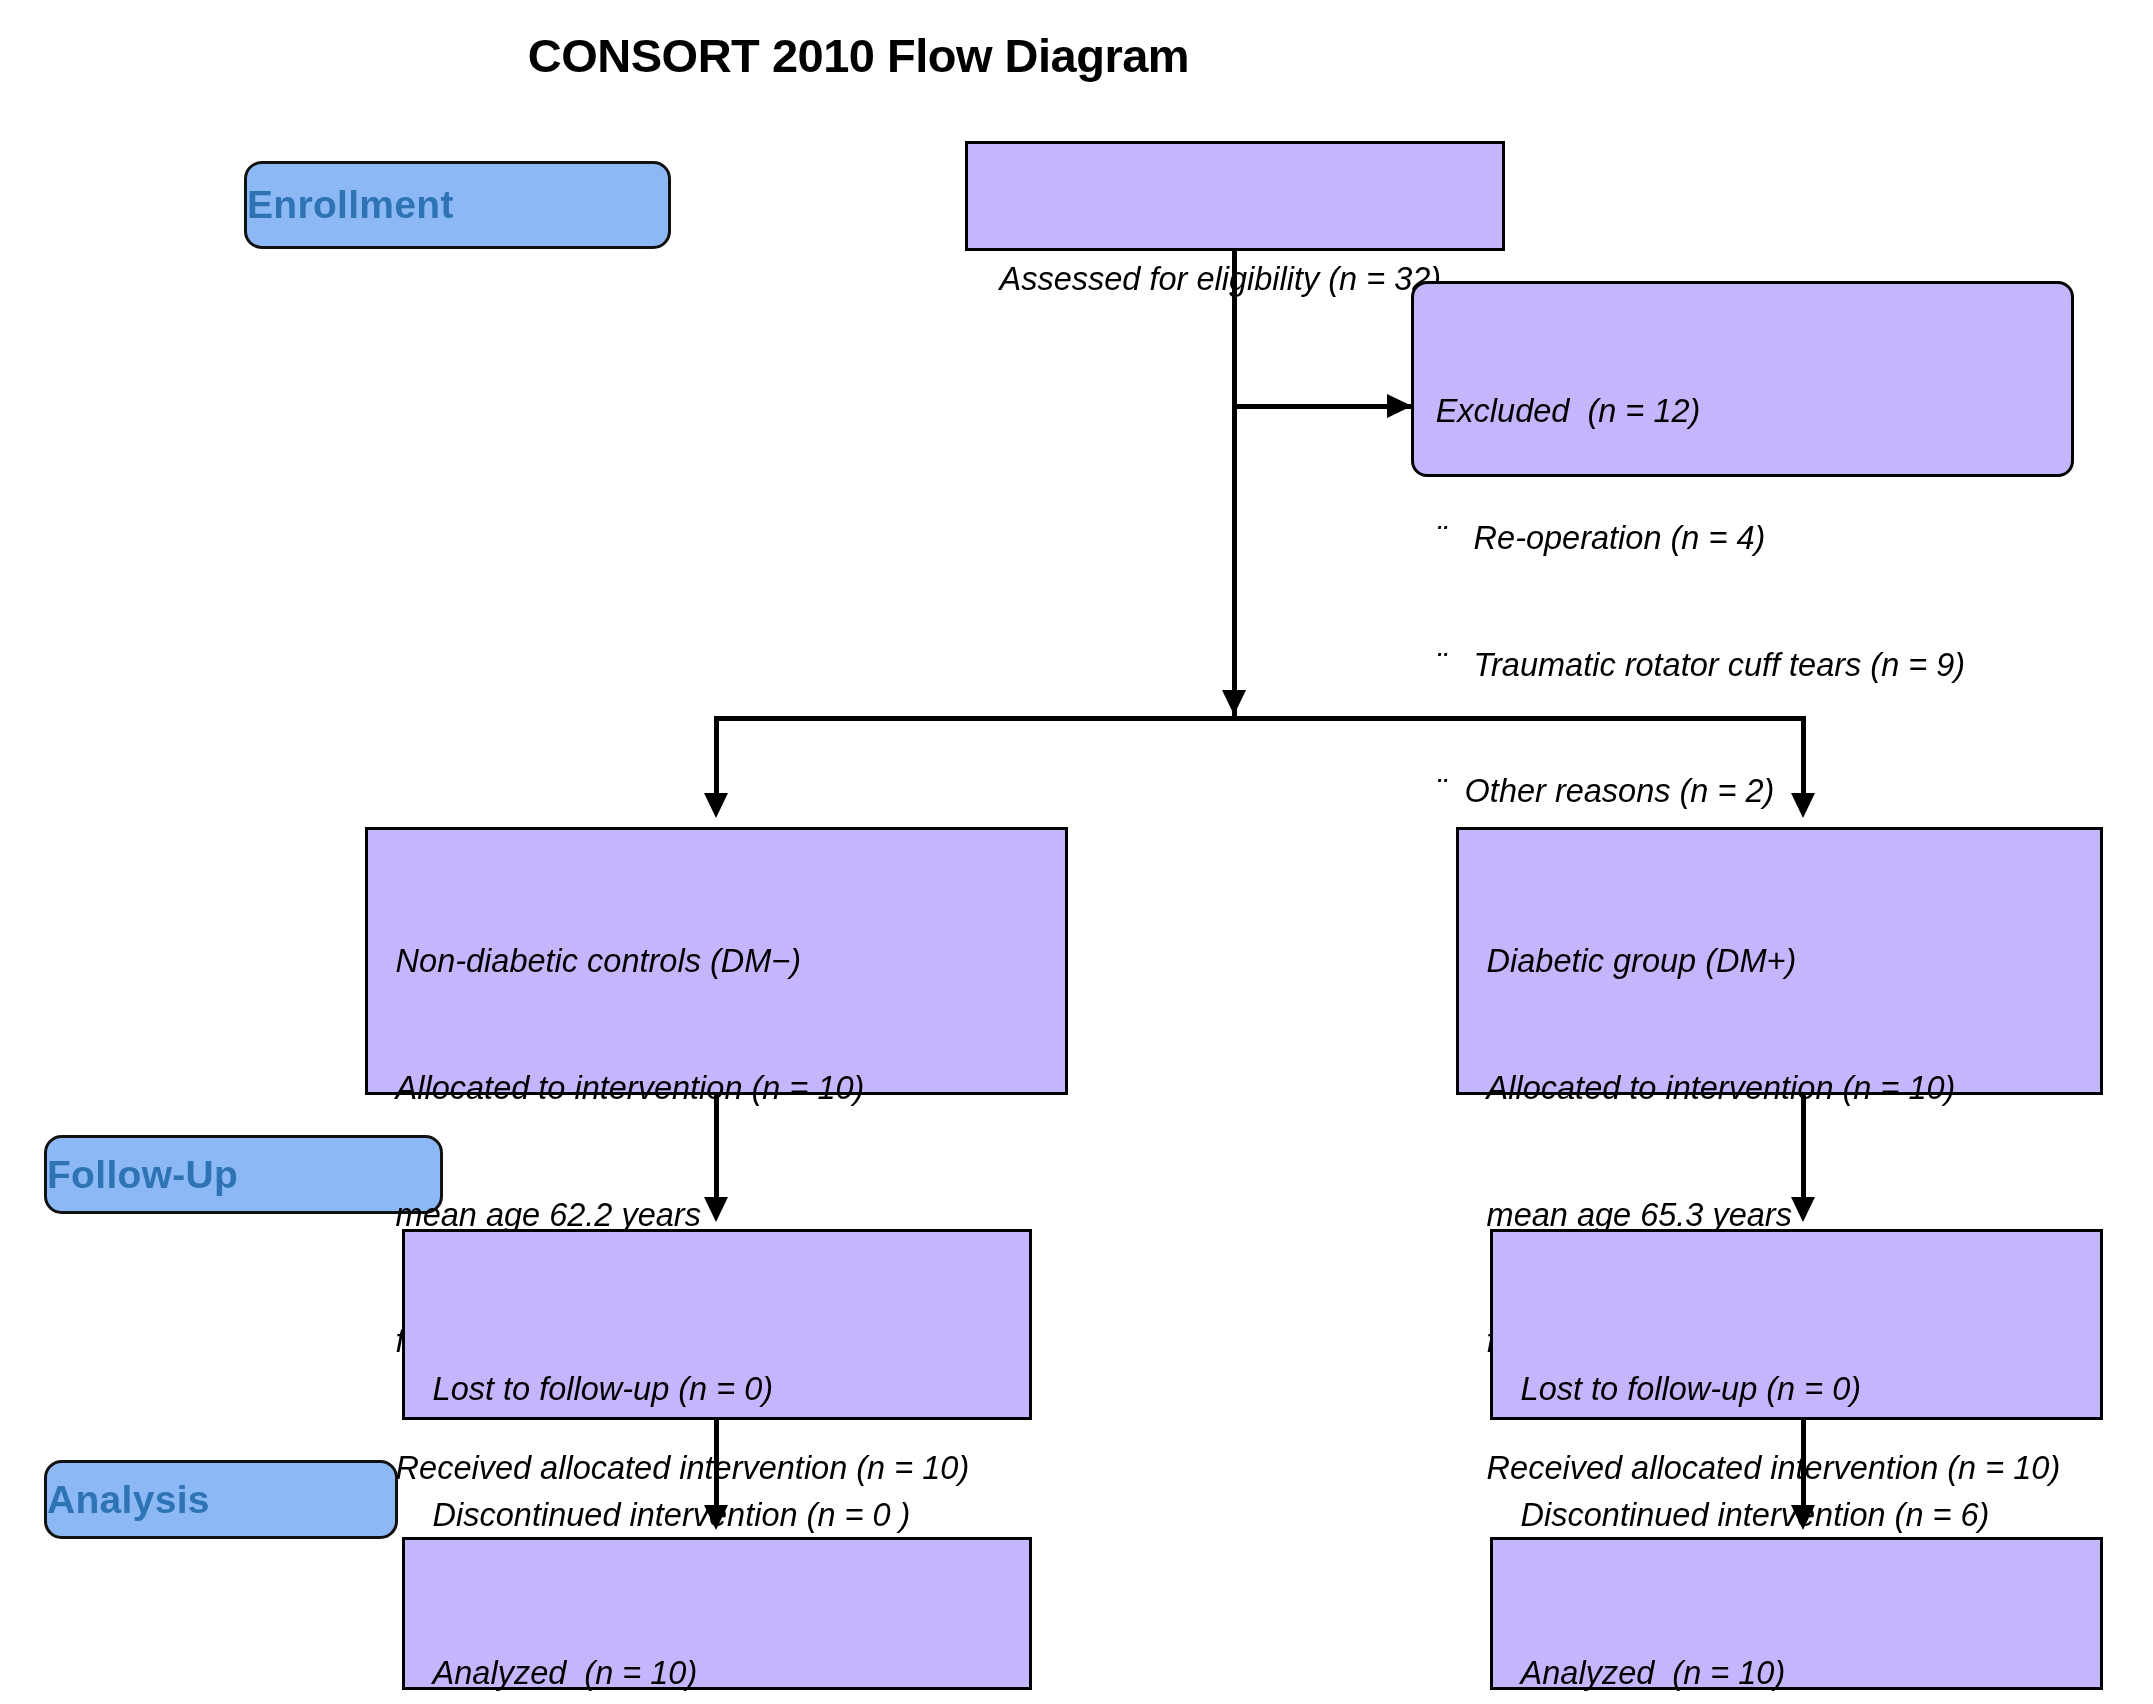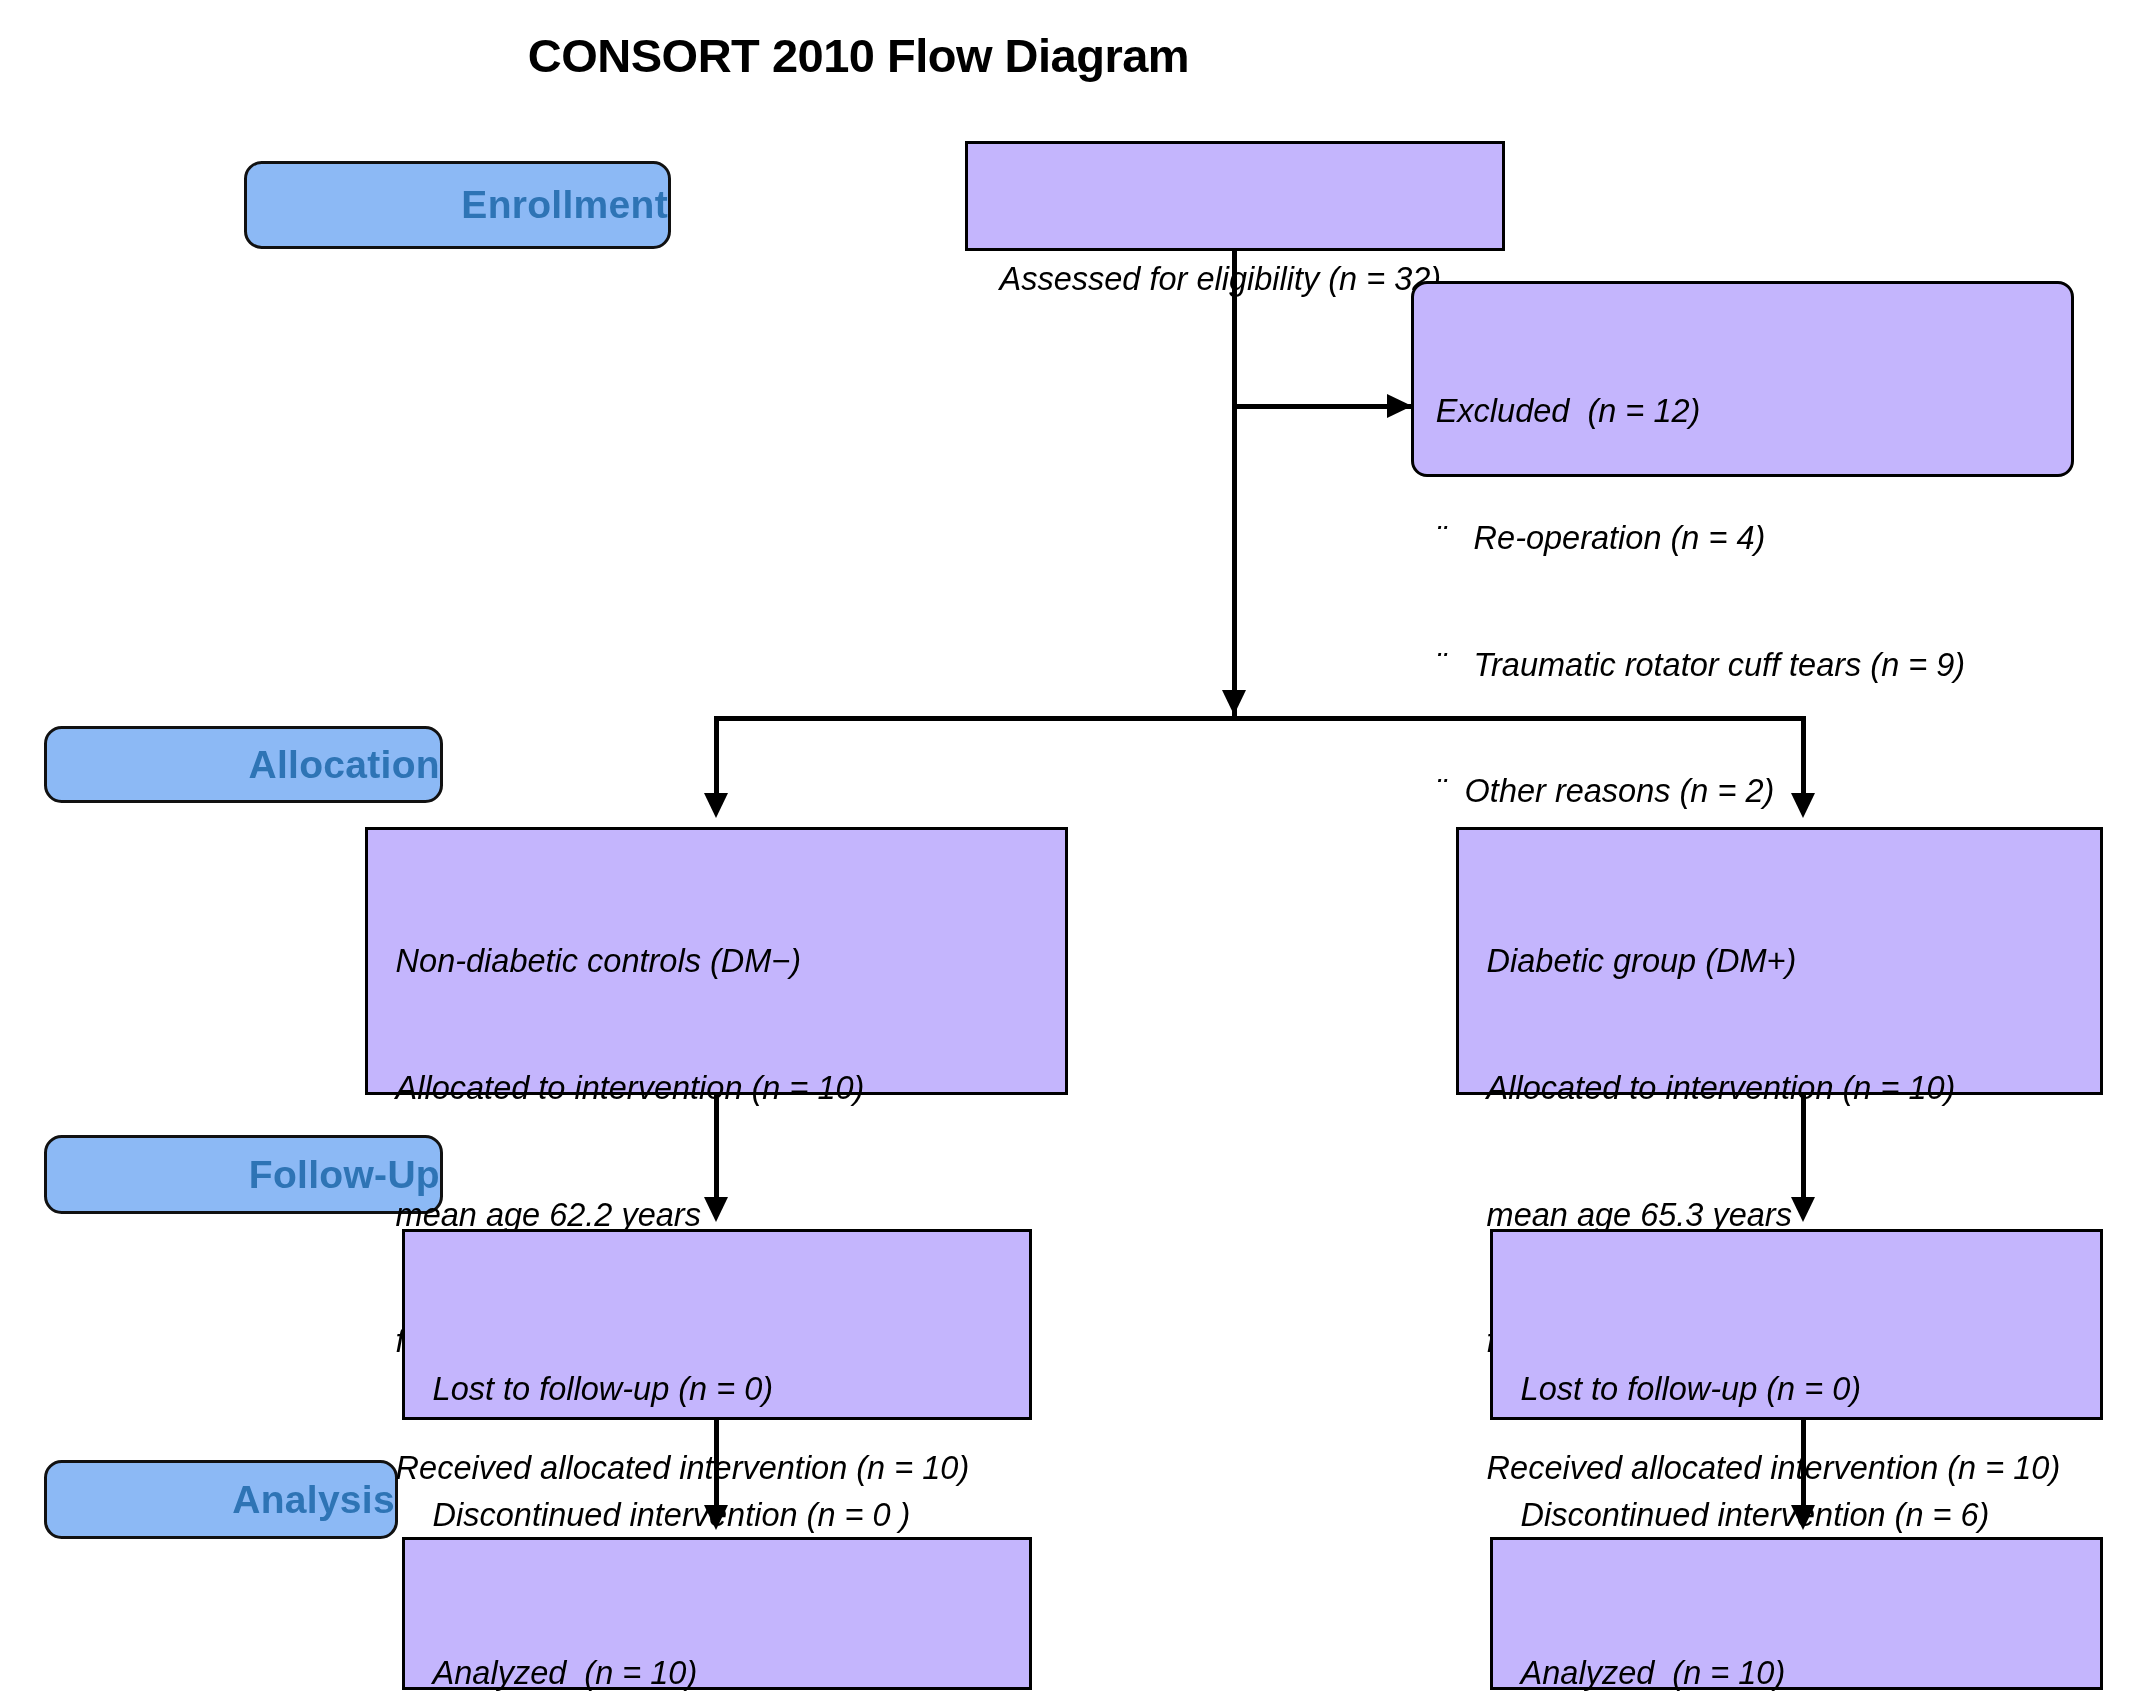--- a/index.html
+++ b/index.html
@@ -30,21 +30,21 @@
   }
 
   
   .stage-pill {
     position: absolute;
     background: #8CB9F5;
     border: 3.9px solid #111111;
     border-radius: 17.7px;
     display: flex;
     align-items: center;
-    justify-content: flex-end;
+    justify-content: flex-start;
     box-sizing: border-box;
     color: #2E74B5;
     font-weight: bold;
     font-size: 39px;
     letter-spacing: 0.3px;
   }
 
   
   .flow-box {
     position: absolute;
@@ -93,23 +93,20 @@
 <body>
 
 <div id="canvas">
 
   <div class="title">CONSORT 2010 Flow Diagram</div>
 
   <div class="stage-pill" style="left:244px; top:161px; width:427px; height:88px;">
     <span>Enrollment</span>
   </div>
 
-  <div class="stage-pill" style="left:44px; top:726px; width:399px; height:77px;">
-    <span>Allocation</span>
-  </div>
 
   <div class="stage-pill" style="left:44px; top:1135px; width:399px; height:79px;">
     <span>Follow-Up</span>
   </div>
 
   <div class="stage-pill" style="left:44px; top:1460px; width:354px; height:79px;">
     <span>Analysis</span>
   </div>
 
   <div class="vline" style="left:1232px; top:251px; height:465px;"></div>

